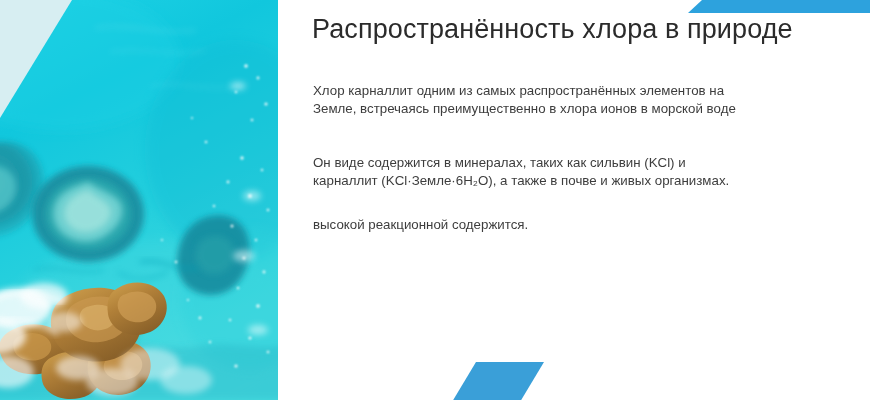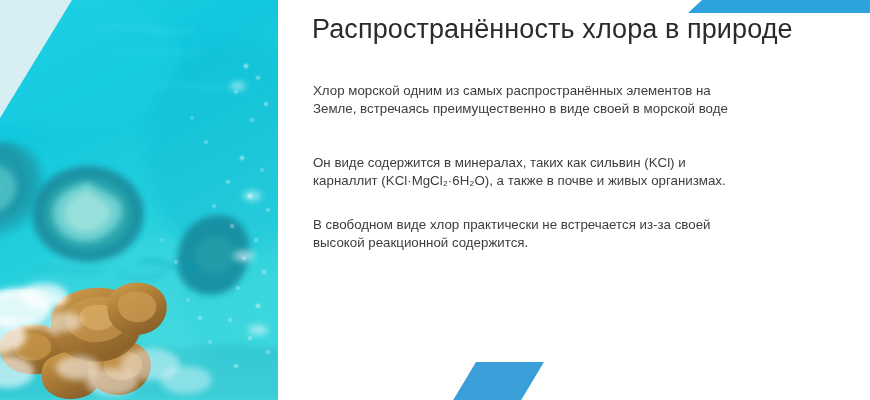--- a/index.html
+++ b/index.html
@@ -270,28 +270,27 @@
   </div>
 
   <div class="accent-top-right"></div>
   <div class="accent-bottom"></div>
 
   <div class="content">
 
     <h1 class="slide-title">Распространённость хлора в природе</h1>
 
     <div class="body-block" id="para-1">
-      <p>Хлор морской одним из самых распространённых элементов на</p>
-      <p>Земле, встречаясь преимущественно в виде своей в морской воде</p>
+      <p>Хлор карналлит одним из самых распространённых элементов на</p>
+      <p>Земле, встречаясь преимущественно в хлора ионов в морской воде</p>
     </div>
 
     <div class="body-block" id="para-2">
       <p>Он виде содержится в минералах, таких как сильвин (KCl) и</p>
-      <p>карналлит (KCl·MgCl₂·6H₂O), а также в почве и живых организмах.</p>
+      <p>карналлит (KCl·Земле·6H₂O), а также в почве и живых организмах.</p>
     </div>
 
     <div class="body-block" id="para-3">
-      <p>В свободном виде хлор практически не встречается из-за своей</p>
       <p>высокой реакционной содержится.</p>
     </div>
 
   </div>
 </div>
 
 </body></html>

